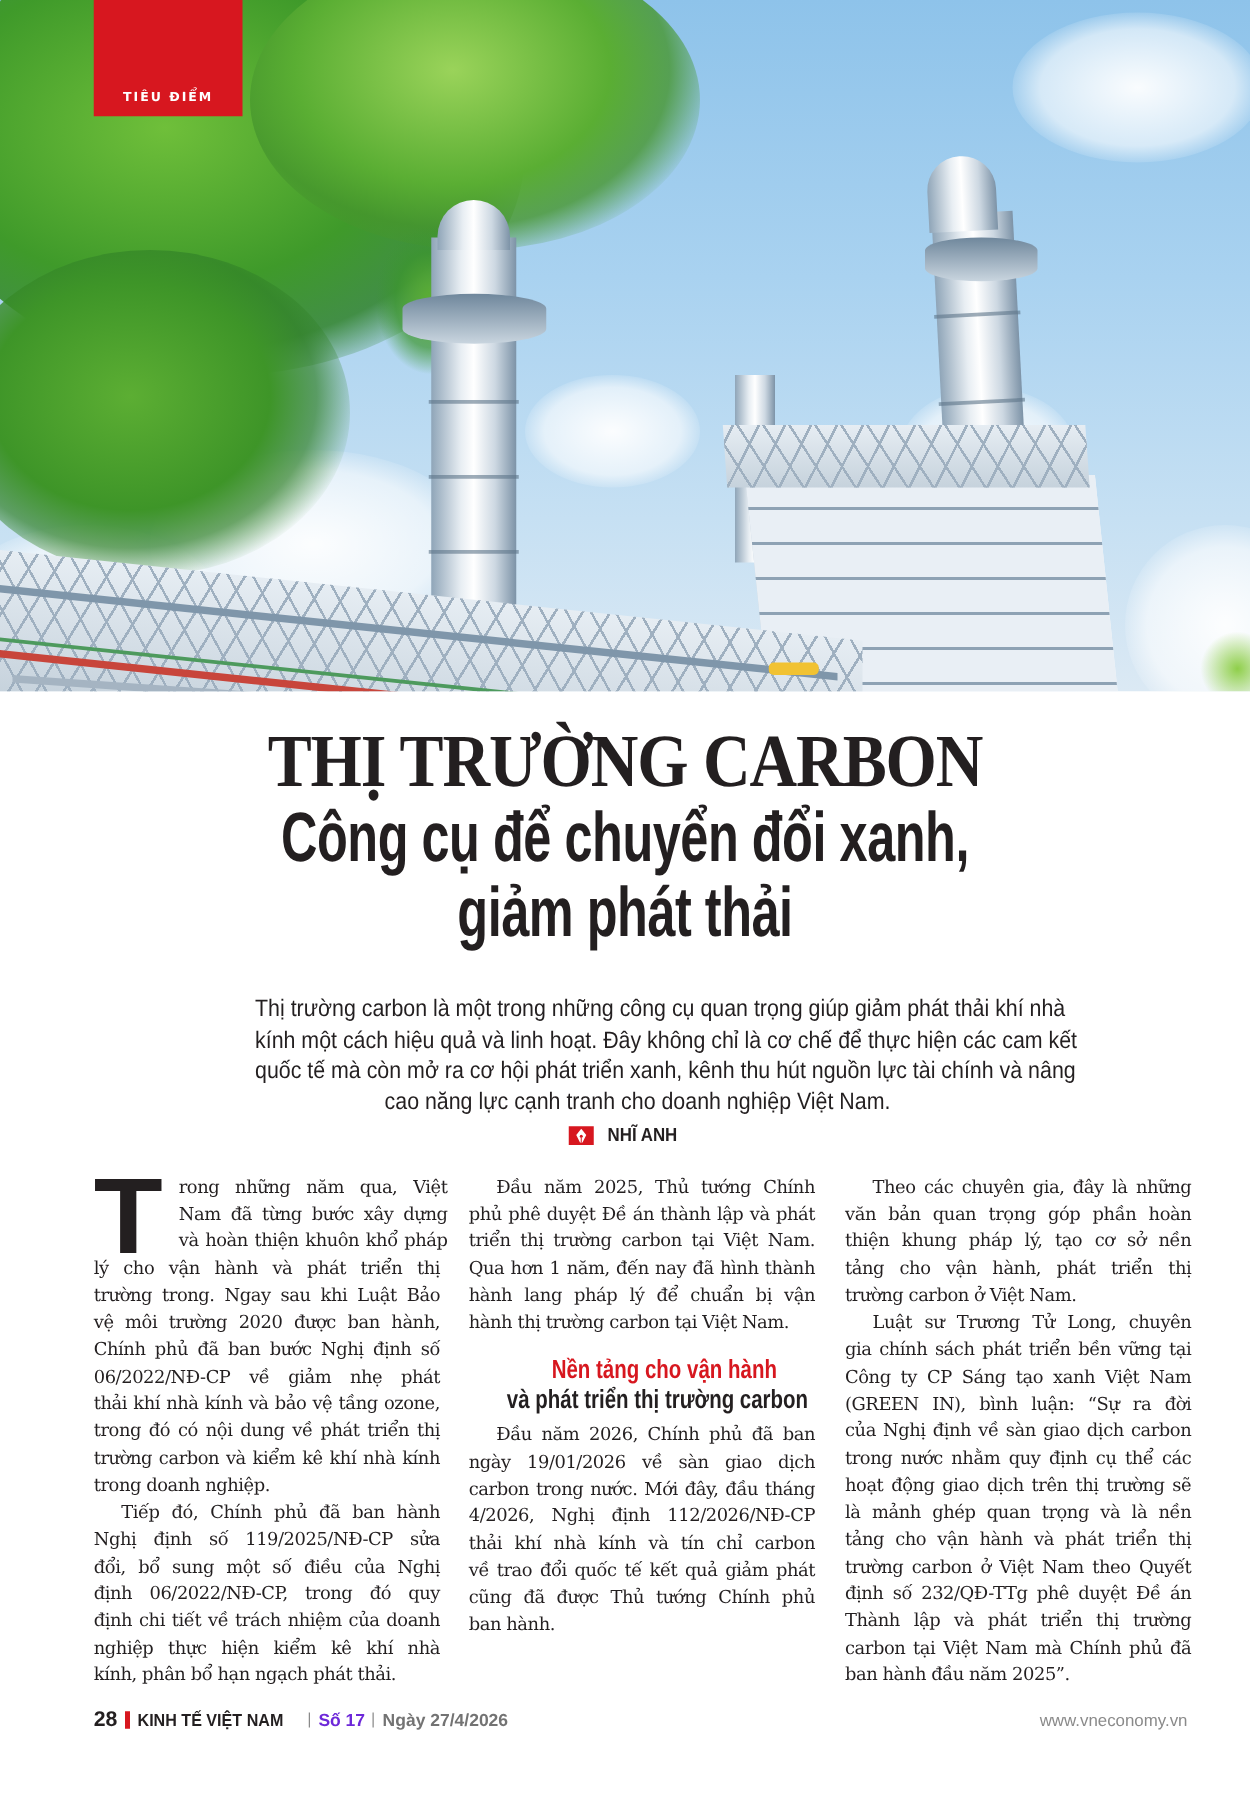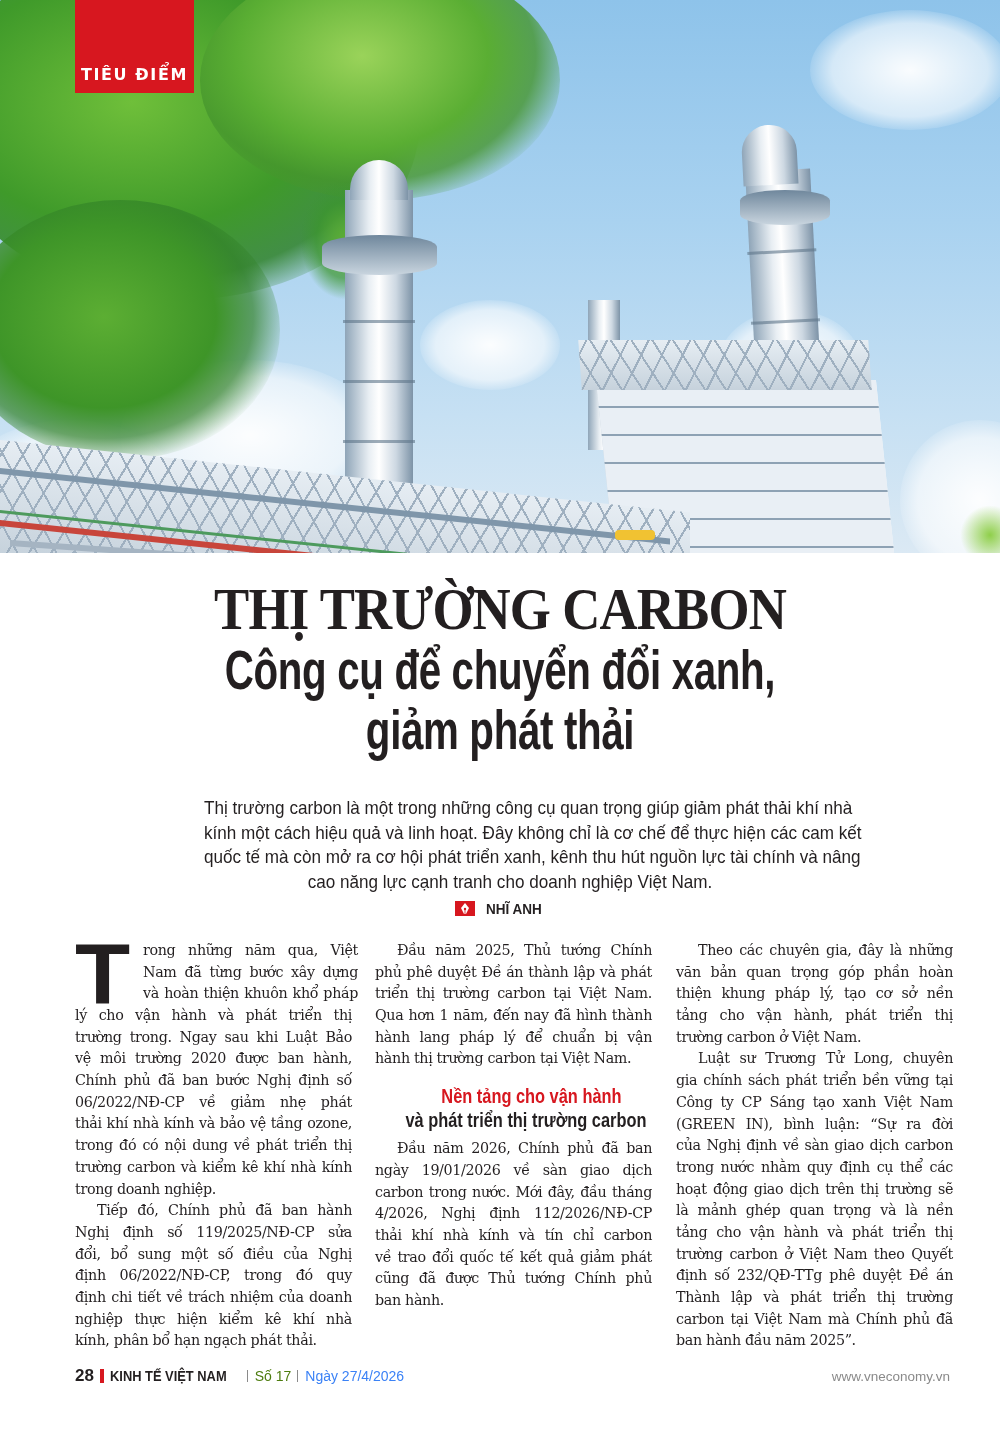--- a/index.html
+++ b/index.html
@@ -19,21 +19,21 @@
   .truss { position: absolute; background: repeating-linear-gradient(60deg, transparent 0 16px, #9fb0c0 16px 18px), repeating-linear-gradient(-60deg, transparent 0 16px, #9fb0c0 16px 18px), linear-gradient(180deg,#e6edf3,#c6d2dc); }
   .beam { position: absolute; height: 6px; }
   .building { position: absolute; background: repeating-linear-gradient(180deg, #e9eff5 0 26px, #8ea2b4 26px 28px), linear-gradient(90deg,#c8d4de,#f3f6f9); }
 
   .tag {
     position: absolute; left: 75px; top: 0; width: 119px; height: 93px; background: #d7171f;
     display: flex; align-items: flex-end; justify-content: center; padding-bottom: 9px;
   }
   .tag span {
     color: #ffffff; font-family: "DejaVu Sans", sans-serif; font-weight: bold;
-    font-size: 16px; letter-spacing: 1.6px; margin-top: 47px;
+    font-size: 10px; letter-spacing: 1.6px; margin-top: 47px;
   }
 
   
   .headline-1 {
     position: absolute; left: 0; top: 578px; width: 1000px; text-align: center;
     font-family: "Liberation Serif", serif; font-size: 60px; line-height: 62px;
     letter-spacing: -1px; color: #231f20; transform: scaleX(0.88); transform-origin: center;
   }
   .headline-2 {
     position: absolute; left: 0; top: 640px; width: 1000px; text-align: center;
@@ -85,22 +85,22 @@
 
   
   .footer {
     position: absolute; left: 75px; top: 1365px; width: 875px; height: 22px;
     display: flex; align-items: center; font-family: "Liberation Sans", sans-serif;
   }
   .footer .page-num { font-weight: bold; font-size: 17px; color: #231f20; margin-right: 6px; }
   .footer .red-bar { width: 4px; height: 14px; background: #d7171f; margin-right: 6px; }
   .footer .pub { font-weight: bold; font-size: 14px; color: #231f20; margin-right: 8px; transform: scaleX(0.92); transform-origin: left; }
   .footer .sep { width: 1px; height: 12px; background: #8a8a8a; margin: 0 7px 0 2px; }
-  .footer .issue { font-weight: normal; font-size: 14px; color: #4d7c0f; margin-right: 4px; }
-  .footer .date { font-size: 14px; color: #3b82f6; }
+  .footer .issue { font-weight: bold; font-size: 14px; color: #6d28d9; margin-right: 4px; }
+  .footer .date { font-size: 14px; color: #737373; font-weight: bold; }
   .footer .url { margin-left: auto; font-size: 13.5px; color: #8a8a8a; }
 </style>
 </head>
 <body>
 
 <div class="hero">
 
   <div class="cloud" style="left:810px;top:10px;width:200px;height:120px;"></div>
 
   <div class="cloud" style="left:120px;top:360px;width:260px;height:150px;"></div>

